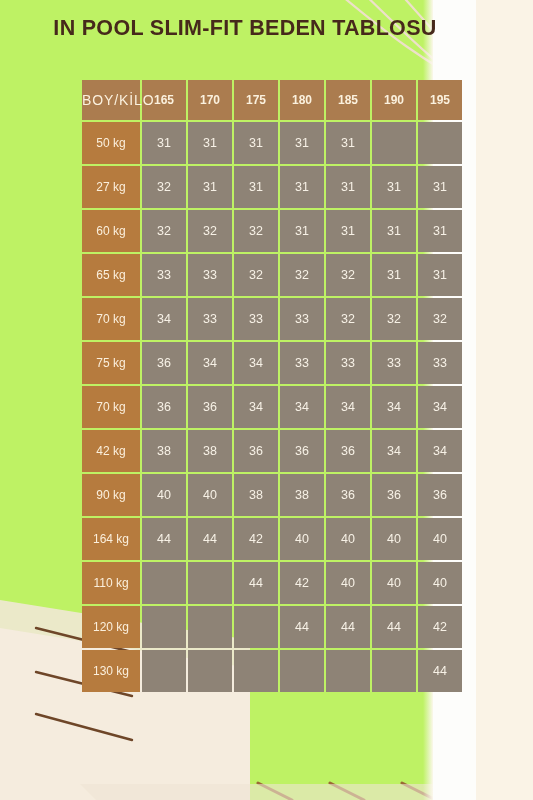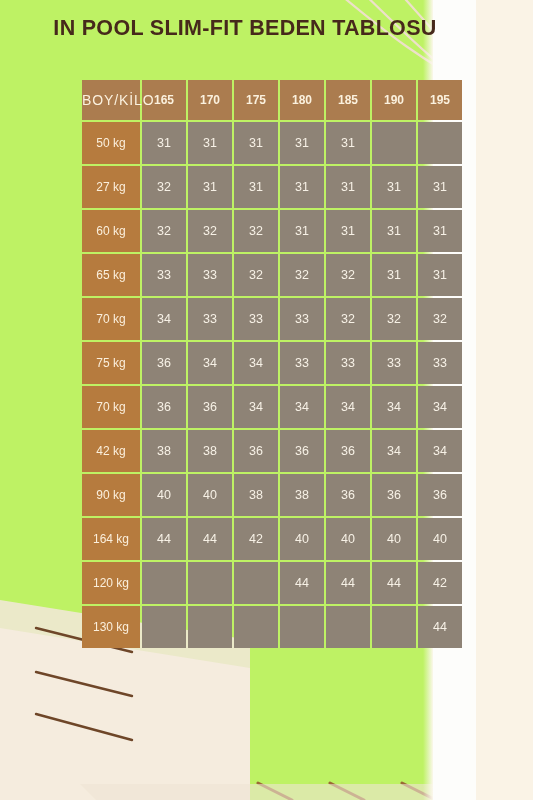--- a/index.html
+++ b/index.html
@@ -287,20 +287,30 @@
             <td class="row-label">164 kg</td>
             <td class="data-cell">44</td>
             <td class="data-cell">44</td>
             <td class="data-cell">42</td>
             <td class="data-cell">40</td>
             <td class="data-cell">40</td>
             <td class="data-cell">40</td>
             <td class="data-cell">40</td>
           </tr>
           <tr>
+            <td class="row-label">110 kg</td>
+            <td class="data-cell empty"></td>
+            <td class="data-cell empty"></td>
+            <td class="data-cell">44</td>
+            <td class="data-cell">42</td>
+            <td class="data-cell">40</td>
+            <td class="data-cell">40</td>
+            <td class="data-cell">40</td>
+          </tr>
+          <tr>
             <td class="row-label">120 kg</td>
             <td class="data-cell empty"></td>
             <td class="data-cell empty"></td>
             <td class="data-cell empty"></td>
             <td class="data-cell">44</td>
             <td class="data-cell">44</td>
             <td class="data-cell">44</td>
             <td class="data-cell">42</td>
           </tr>
           <tr>

